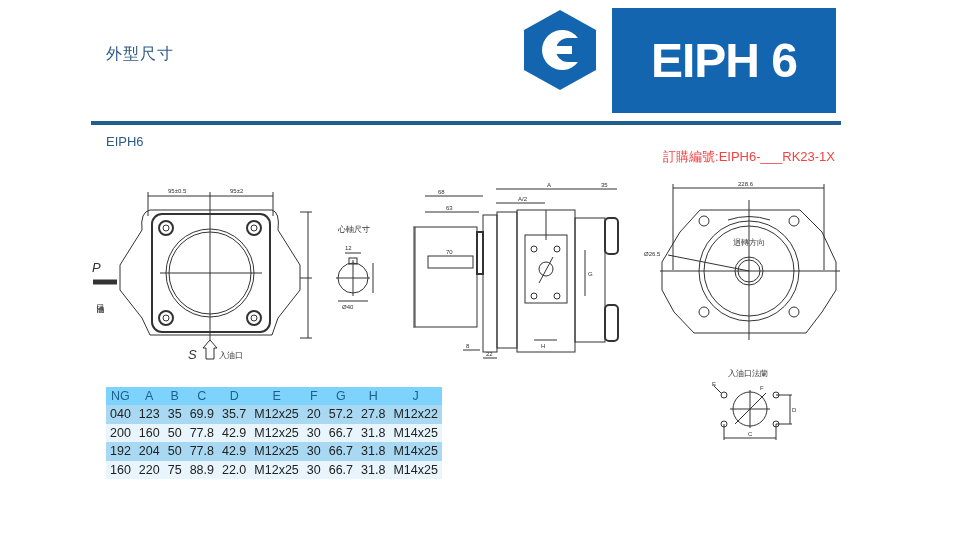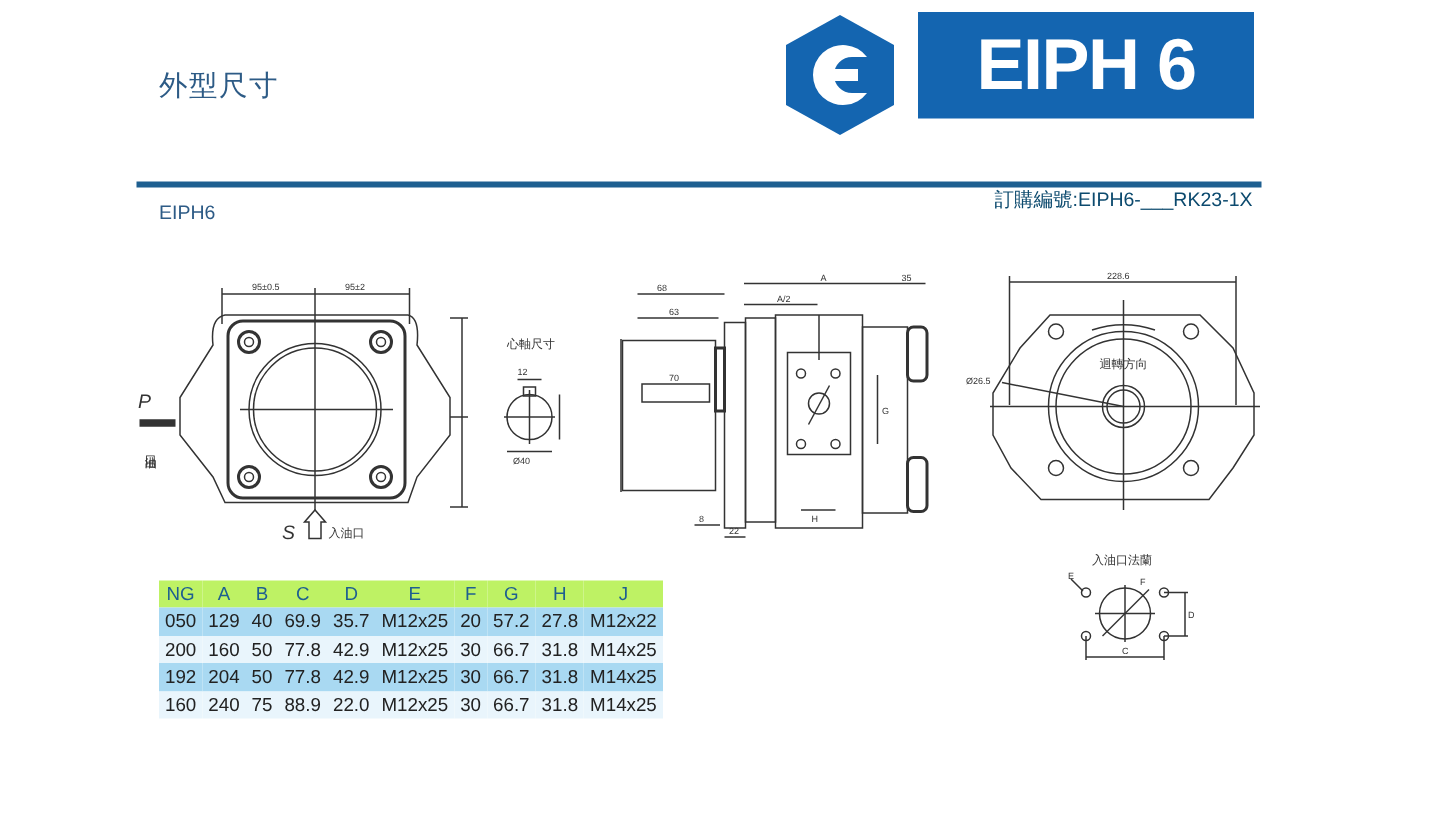--- a/index.html
+++ b/index.html
@@ -3,41 +3,41 @@
 <meta charset="utf-8">
 <style>
   html, body { margin: 0; padding: 0; }
   body {
     width: 957px; height: 550px; position: relative; overflow: hidden;
     background: #ffffff;
     font-family: "Liberation Sans", "DejaVu Sans", sans-serif;
   }
   .abs { position: absolute; }
   .title {
-    left: 106px; top: 44px; font-size: 19px; color: #2d5b86;
+    left: 106px; top: 44px; font-size: 16px; color: #2d5b86;
     font-family: "DejaVu Sans", sans-serif; letter-spacing: 1px;
   }
   .logo-hex { left: 520px; top: 8px; width: 80px; height: 84px; }
   .logo-box {
-    left: 612px; top: 8px; width: 224px; height: 71px; background: #1465b0;
+    left: 612px; top: 8px; width: 224px; height: 105px; background: #1465b0;
     color: #fff; font-weight: bold; font-size: 48px;
     display: flex; align-items: center; justify-content: center;
     letter-spacing: -1px; font-family: "Liberation Sans", sans-serif;
   }
   .rule { left: 91px; top: 121px; width: 750px; height: 4px; background: #1e5f90; }
   .model-label { left: 106px; top: 134px; font-size: 13px; color: #2d5b86; }
-  .order-code { right: 122px; top: 124px; font-size: 13px; color: #0c4a6e; }
+  .order-code { right: 122px; top: 148px; font-size: 13px; color: #ef4444; }
   .drawing { left: 0; top: 170px; width: 957px; height: 210px; }
   .drawing text { font-family: "Liberation Sans", sans-serif; fill: #333; }
   table.spec {
     position: absolute; left: 106px; top: 387px; border-collapse: collapse;
     font-size: 12.5px; color: #222;
   }
   table.spec th {
-    background: #bef264; color: #1e5f90; font-weight: normal; height: 18px;
+    background: #7dd3fc; color: #1e5f90; font-weight: normal; height: 18px;
     padding: 0 4px; font-size: 12.5px;
   }
   table.spec td { height: 18.6px; padding: 0 4px; text-align: center; }
   table.spec tr:nth-child(odd) td { background: #a9d9f2; }
   table.spec tr:nth-child(even) td { background: #e9f5fc; }
   .flange { left: 690px; top: 362px; width: 130px; height: 95px; }
 </style>
 </head>
 <body>
 
@@ -178,23 +178,23 @@
       <th>D</th>
       <th>E</th>
       <th>F</th>
       <th>G</th>
       <th>H</th>
       <th>J</th>
     </tr>
   </thead>
   <tbody>
     <tr>
-      <td>050</td>
-        <td>129</td>
-        <td>40</td>
+      <td>040</td>
+        <td>123</td>
+        <td>35</td>
         <td>69.9</td>
         <td>35.7</td>
         <td>M12x25</td>
         <td>20</td>
         <td>57.2</td>
         <td>27.8</td>
         <td>M12x22</td>
     </tr>
     <tr>
       <td>200</td>
@@ -215,21 +215,21 @@
         <td>77.8</td>
         <td>42.9</td>
         <td>M12x25</td>
         <td>30</td>
         <td>66.7</td>
         <td>31.8</td>
         <td>M14x25</td>
     </tr>
     <tr>
       <td>160</td>
-        <td>240</td>
+        <td>220</td>
         <td>75</td>
         <td>88.9</td>
         <td>22.0</td>
         <td>M12x25</td>
         <td>30</td>
         <td>66.7</td>
         <td>31.8</td>
         <td>M14x25</td>
     </tr>
   </tbody>

